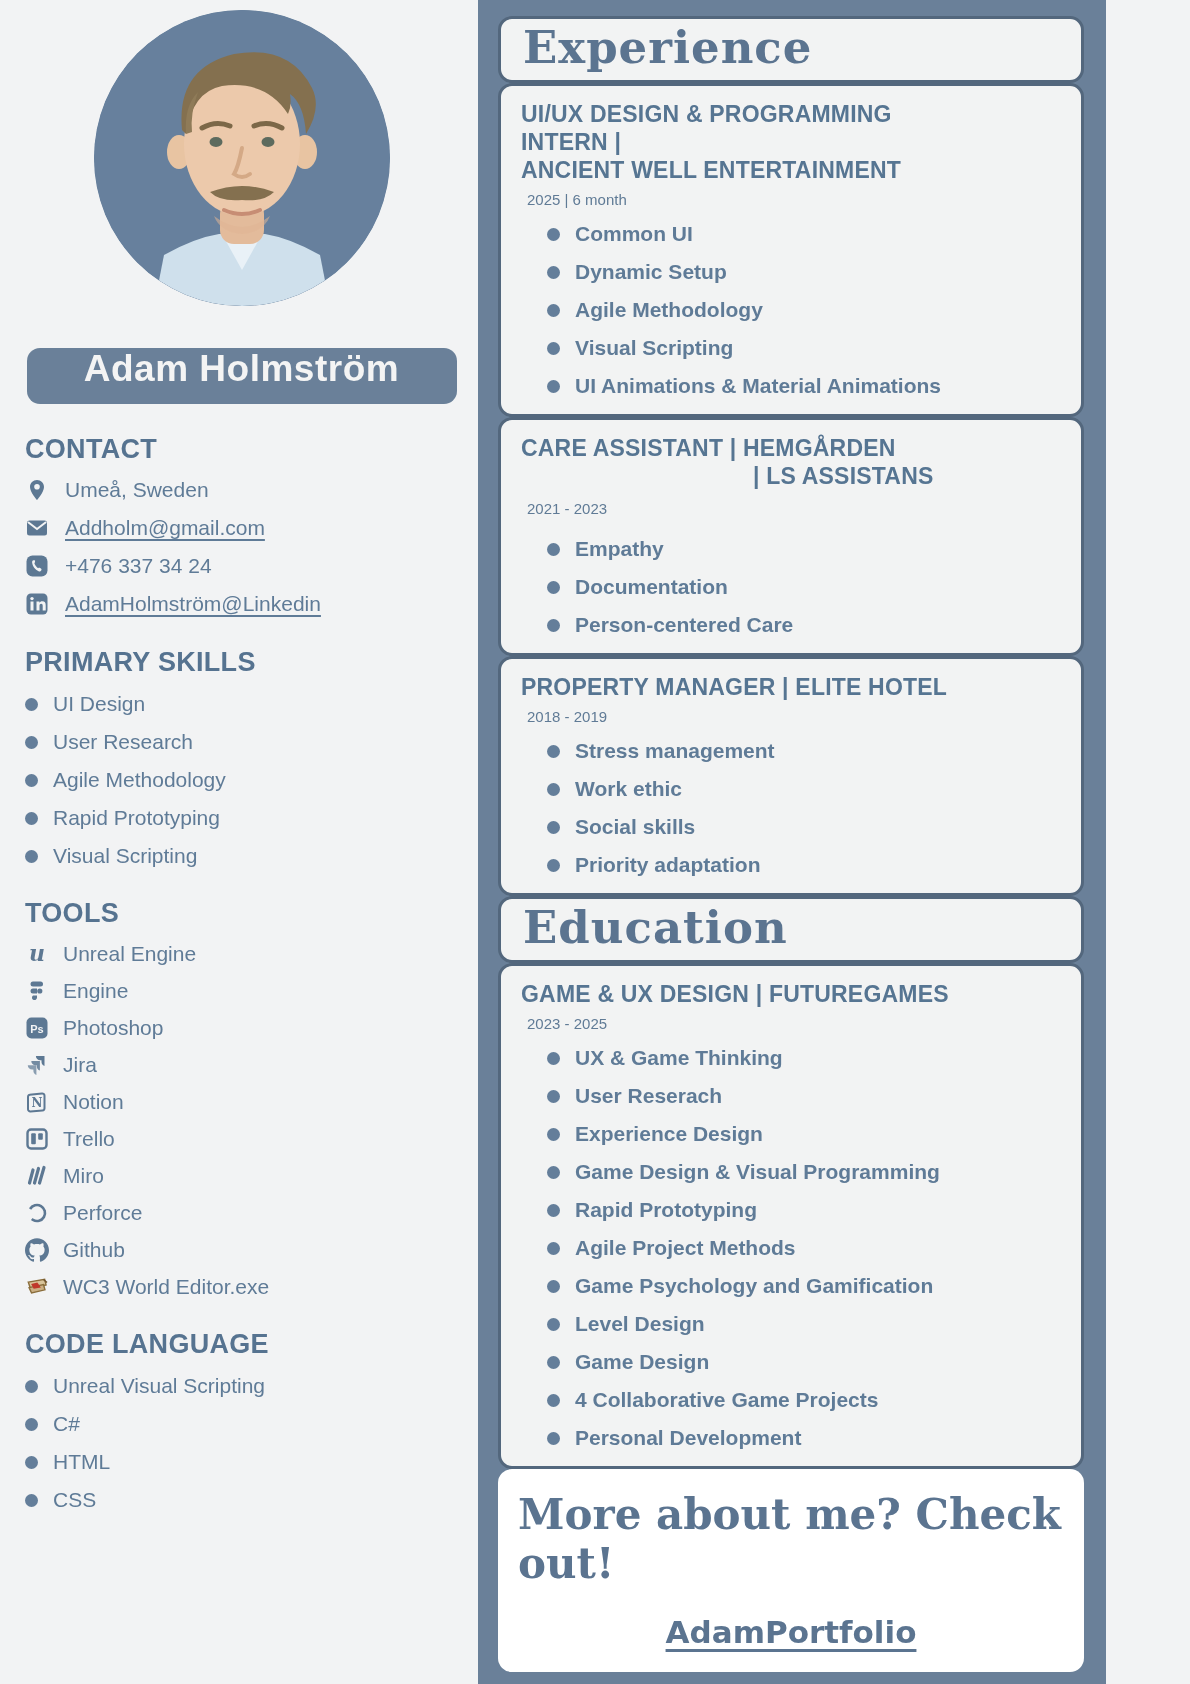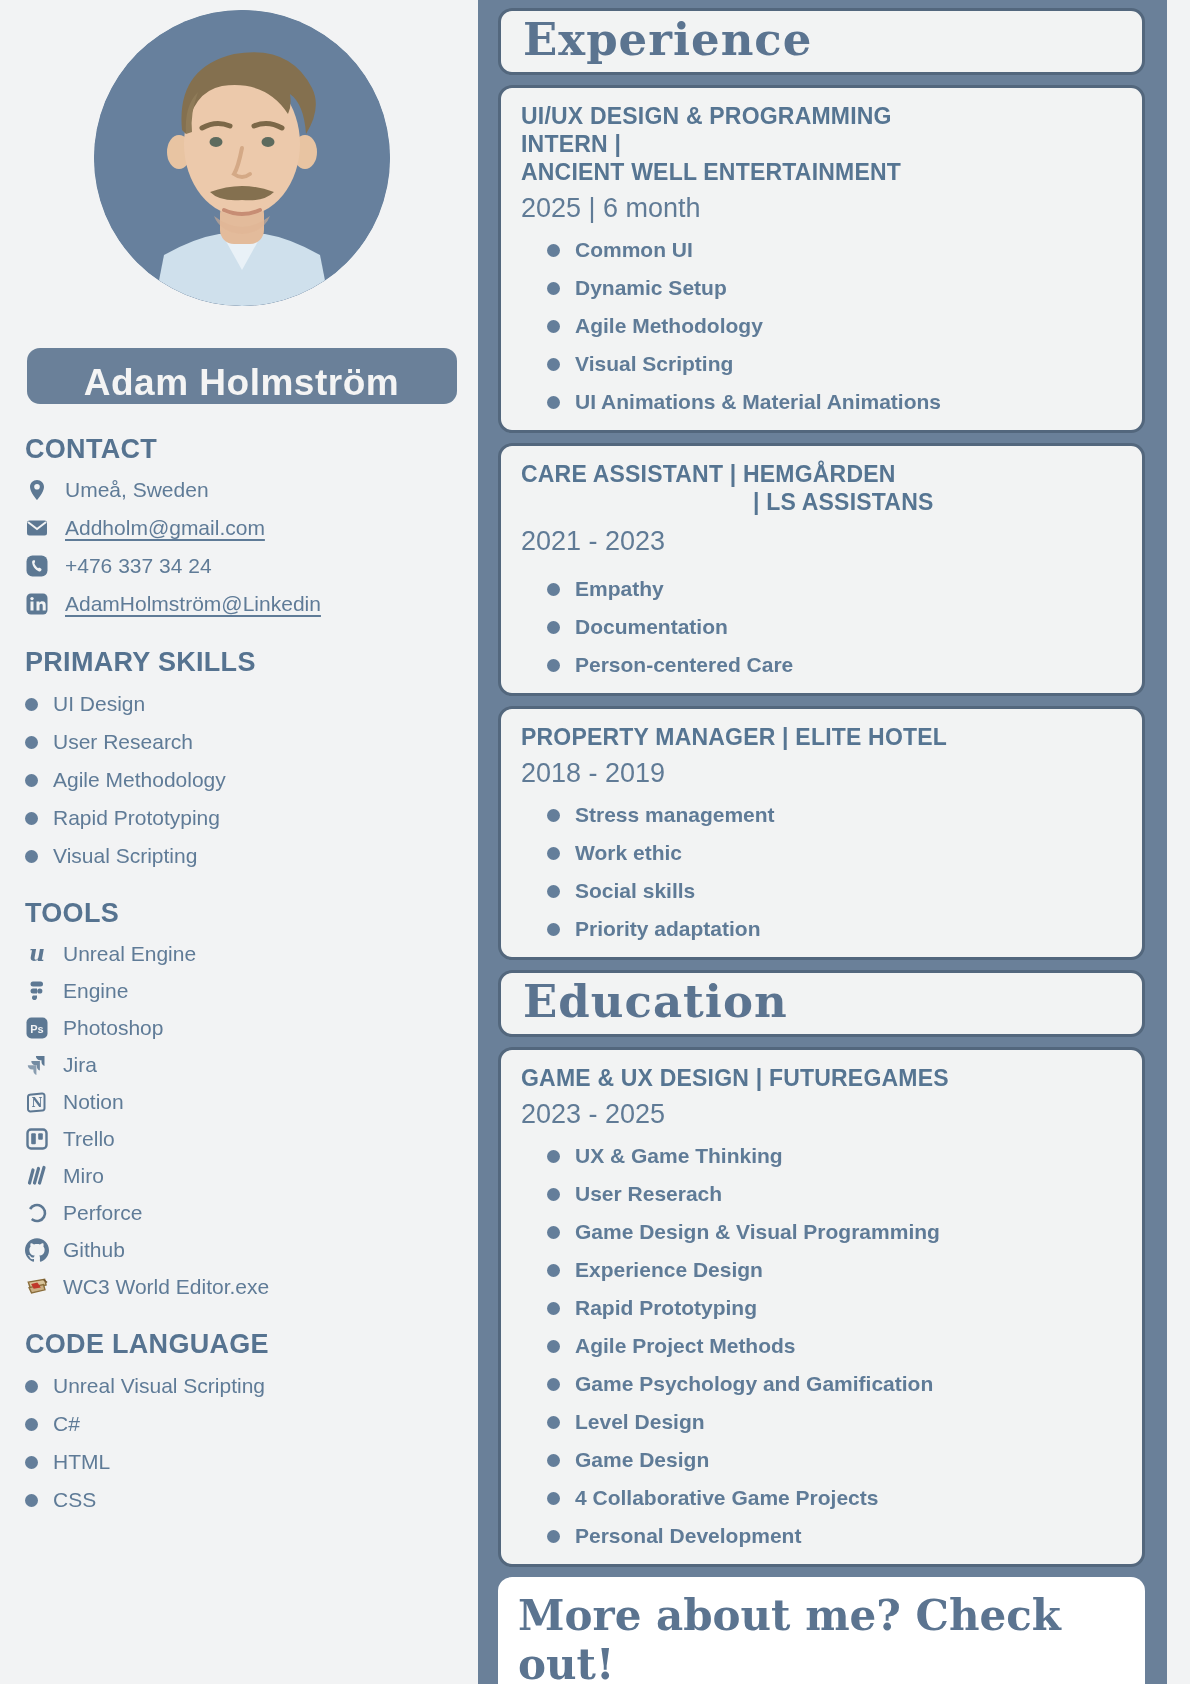--- a/index.html
+++ b/index.html
@@ -8,49 +8,49 @@
   .page {
     position:relative; width:1190px; height:1684px; margin:0 auto;
     background:#f2f3f4; overflow:hidden;
   }
   
   .left-col { position:absolute; left:0; top:0; width:478px; height:100%; padding:0 20px 0 25px; }
   .photo-wrap { width:296px; height:296px; margin:10px auto 0; border-radius:50%; overflow:hidden; background:#67809d; }
   .photo-wrap svg { display:block; }
   .name-plate {
     margin:42px auto 16px; width:430px; height:56px; background:#6a8099;
-    border-radius:13px; display:flex; align-items:flex-end; justify-content:center;
+    border-radius:13px; display:flex; align-items:flex-start; justify-content:center;
   }
   .name-plate h1 { color:#f4f4f4; font-size:37px; font-weight:bold; letter-spacing:.5px; }
   .side-heading { color:#567390; font-size:27px; font-weight:bold; letter-spacing:.3px; margin-top:30px; }
   .contact-list { list-style:none; margin-top:8px; }
   .contact-list li { display:flex; align-items:center; gap:16px; margin-top:12px; min-height:26px; }
   .contact-list .txt { color:#5f7b97; font-size:21px; }
   a.link { color:#5f7b97; text-decoration:underline; text-underline-offset:4px; }
   .ico { width:24px; height:24px; flex:0 0 24px; display:block; }
   .dot-list { list-style:none; margin-top:10px; }
   .dot-list li { display:flex; align-items:center; gap:15px; margin-top:14px; color:#5f7b97; font-size:21px; }
   .dot-list li::before { content:""; width:13px; height:13px; border-radius:50%; background:#647e9a; flex:0 0 13px; }
   .tool-list { list-style:none; margin-top:8px; }
   .tool-list li { display:flex; align-items:center; gap:14px; margin-top:12px; color:#5f7b97; font-size:21px; min-height:25px; }
   
   .right-panel {
-    position:absolute; left:478px; top:0; width:689px; height:100%;
-    background:#6a8099; padding:8px 22px 12px 20px;
-    display:flex; flex-direction:column; gap:10px;
+    position:absolute; left:478px; top:0; width:628px; height:100%;
+    background:#6a8099; padding:16px 22px 12px 20px;
+    display:flex; flex-direction:column; 
   }
   .card {
     background:#f2f3f3; border:3px solid #53677d; border-radius:14px;
     padding:14px 20px 16px 20px;
   }
   .banner-card { padding:2px 20px 6px 22px; }
   .banner-title { font-family:"DejaVu Serif", serif; font-weight:bold; font-size:45px; color:#5b7490; letter-spacing:1px; }
   .job-title { color:#567592; font-size:23px; font-weight:bold; line-height:1.22; letter-spacing:.2px; }
   .indent-line { padding-left:232px; }
-  .period { color:#607b96; font-size:27px; margin-top:7px; }
+  .period { color:#607b96; font-size:15px; margin-top:7px;margin-left:6px; }
   .card-bullets { list-style:none; margin:12px 0 0 26px; }
   .card-bullets li { display:flex; align-items:center; gap:15px; margin-top:14px; color:#5f7b97; font-size:21px; font-weight:bold; }
   .card-bullets li::before { content:""; width:13px; height:13px; border-radius:50%; background:#647e9a; flex:0 0 13px; }
   .gap-sm { margin-top:10px; }
   .portfolio-card {
     background:#ffffff; border:none; flex:1 1 auto;
     display:flex; flex-direction:column; align-items:center; justify-content:center; gap:26px;
   }
   .portfolio-head { font-family:"DejaVu Serif", serif; font-weight:bold; font-size:42px; color:#5b7490; }
   .portfolio-link { color:#5b7490; font-size:31px; font-weight:bold; text-decoration:underline; text-underline-offset:6px; text-decoration-thickness:3px; font-family:"DejaVu Sans", sans-serif; }
@@ -334,24 +334,24 @@
       </div>
       <div class="period">2023 - 2025</div>
       <ul class="card-bullets">
         <li>
             <span>UX &amp; Game Thinking</span>
           </li>
         <li>
             <span>User Reserach</span>
           </li>
         <li>
+            <span>Experience Design</span>
+          </li>
+        <li>
             <span>Game Design &amp; Visual Programming</span>
-          </li>
-        <li>
-            <span>Experience Design</span>
           </li>
         <li>
             <span>Rapid Prototyping</span>
           </li>
         <li>
             <span>Agile Project Methods</span>
           </li>
         <li>
             <span>Game Psychology and Gamification</span>
           </li>

